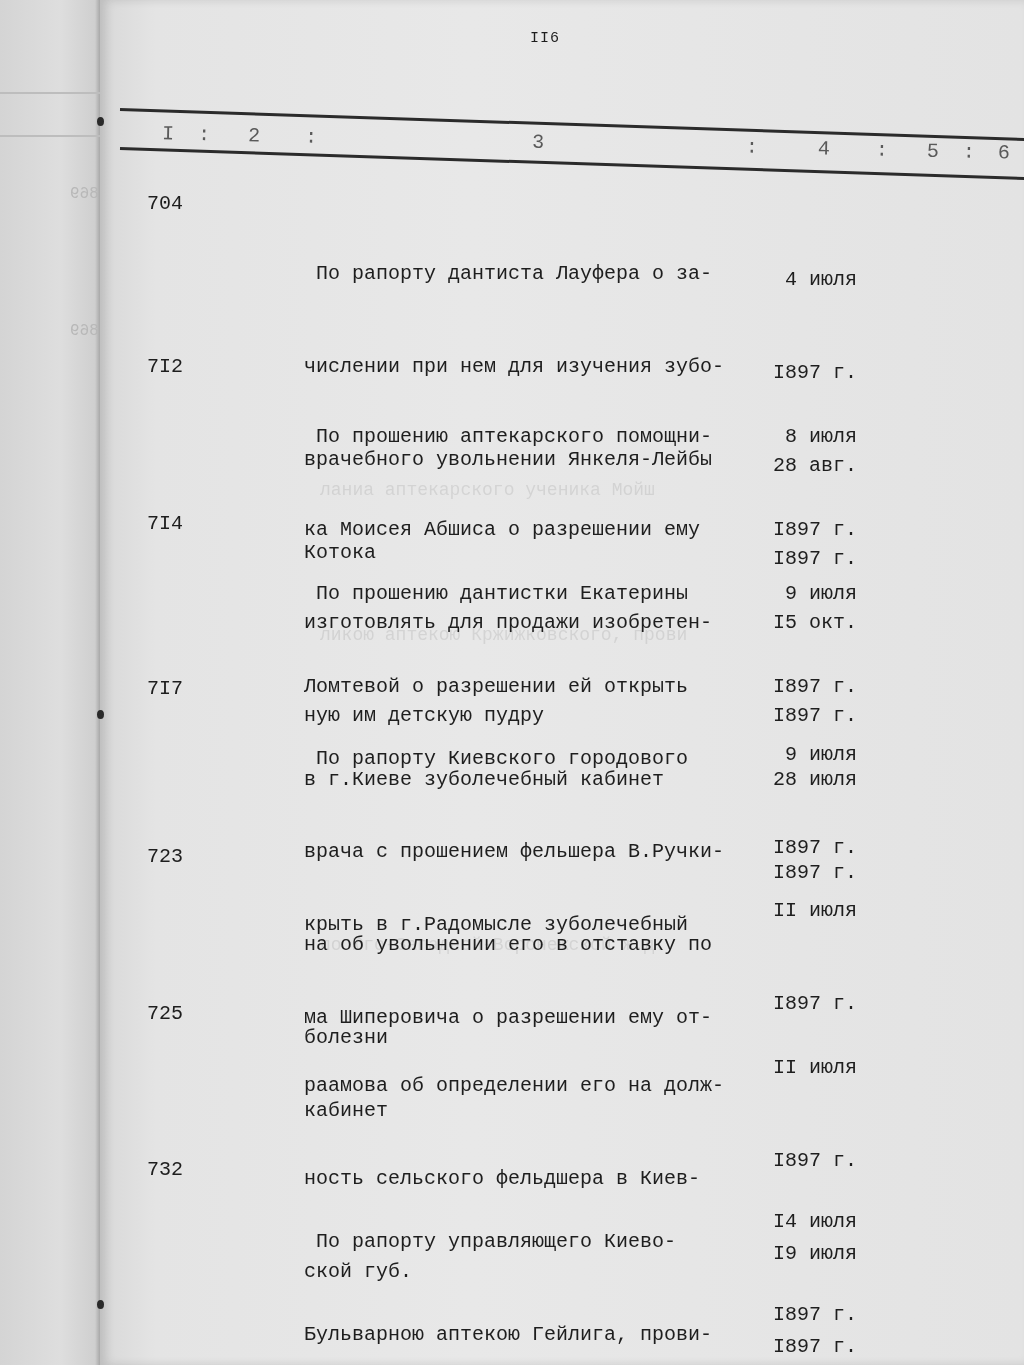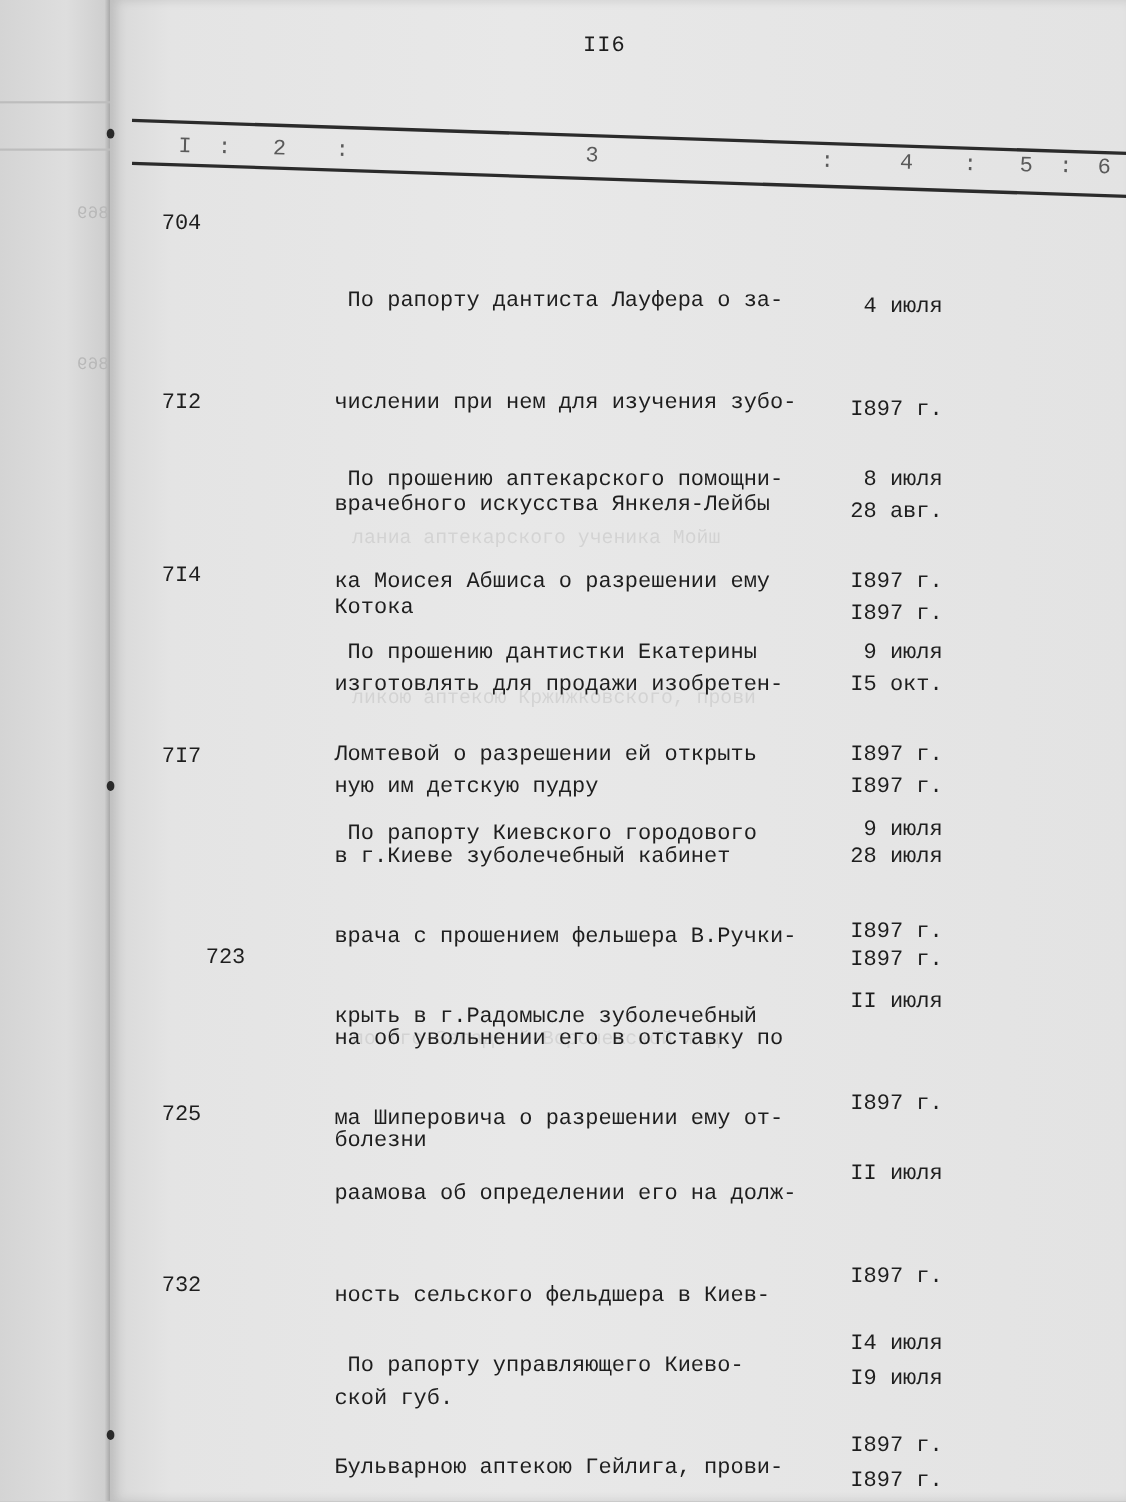--- a/index.html
+++ b/index.html
@@ -23,21 +23,21 @@
     .page {
       position: absolute; left: 100px; top: 0; width: 924px; height: 1365px;
       background: linear-gradient(to right, #d8d8d8 0%, #e4e4e4 6%, #e8e8e8 40%, #e3e3e3 100%);
       box-shadow: inset 6px 0 10px rgba(0,0,0,0.12);
     }
     .binder-dot {
       position: absolute; left: 97px; width: 7px; height: 9px; border-radius: 50%;
       background: #2a2a2a;
     }
     .page-number {
-      position: absolute; left: 530px; top: 30px; font-size: 20px; letter-spacing: 1px;
+      position: absolute; left: 530px; top: 30px; font-size: 15px; letter-spacing: 1px;
     }
     .rule {
       position: absolute; left: 120px; width: 910px; height: 3px; background: #2b2b2b;
       transform-origin: left center;
     }
     .rule.top { top: 108px; transform: rotate(1.9deg); }
     .rule.bottom { top: 147px; transform: rotate(1.9deg); }
     .header-row {
       position: absolute; top: 122px; left: 150px; width: 860px; height: 36px;
       font-size: 20px; color: #5a5a5a;
@@ -100,21 +100,21 @@
   <span style="left:777px;">5</span>
   <span style="left:813px;">:</span>
   <span style="left:848px;">6</span>
 </div>
 
 <div class="entry" style="top:192px;">
   <div class="num" style="top:0;">704</div>
   <div class="desc" style="top:4px;">
     <span style="padding-left:12px;">По рапорту дантиста Лауфера о за-</span>
     <span>числении при нем для изучения зубо-</span>
-    <span>врачебного искусства Янкеля-Лейбы</span>
+    <span>врачебного увольнении Янкеля-Лейбы</span>
     <span>Котока</span>
   </div>
   <div class="dates" style="top:10px;">
     <span>4 июля</span>
     <span>I897 г.</span>
     <span>28 авг.</span>
     <span>I897 г.</span>
   </div>
 </div>
 
@@ -157,24 +157,25 @@
     <span>на об увольнении его в отставку по</span>
     <span>болезни</span>
   </div>
   <div class="dates" style="top:0;">
     <span>9 июля</span>
     <span>I897 г.</span>
   </div>
 </div>
 
 <div class="entry" style="top:845px;">
-  <div class="num" style="top:14px;margin-left:40px;">723</div>
+  <div class="num" style="top:0;">723</div>
   <div class="desc" style="top:2px;">
     <span>крыть в г.Радомысле зуболечебный</span>
     <span>ма Шиперовича о разрешении ему от-</span>
+    <span>кабинет</span>
   </div>
   <div class="dates" style="top:-12px;">
     <span>II июля</span>
     <span>I897 г.</span>
   </div>
 </div>
 
 <div class="entry" style="top:1002px;">
   <div class="num" style="top:0;">725</div>
   <div class="desc" style="top:6px;">

